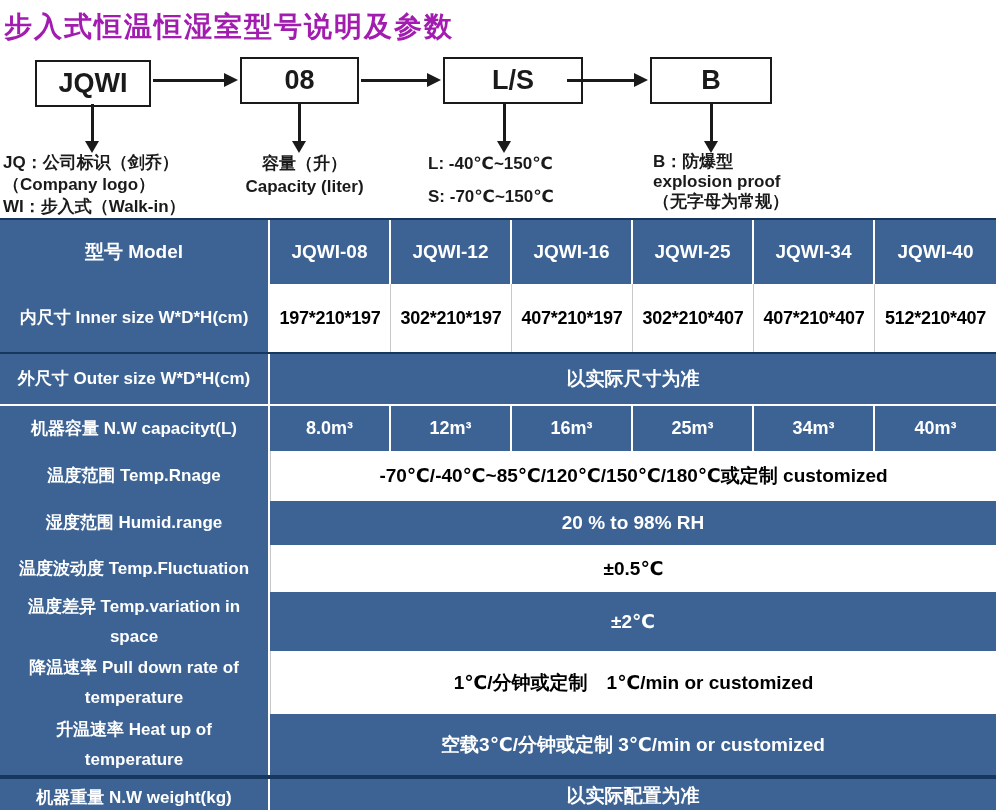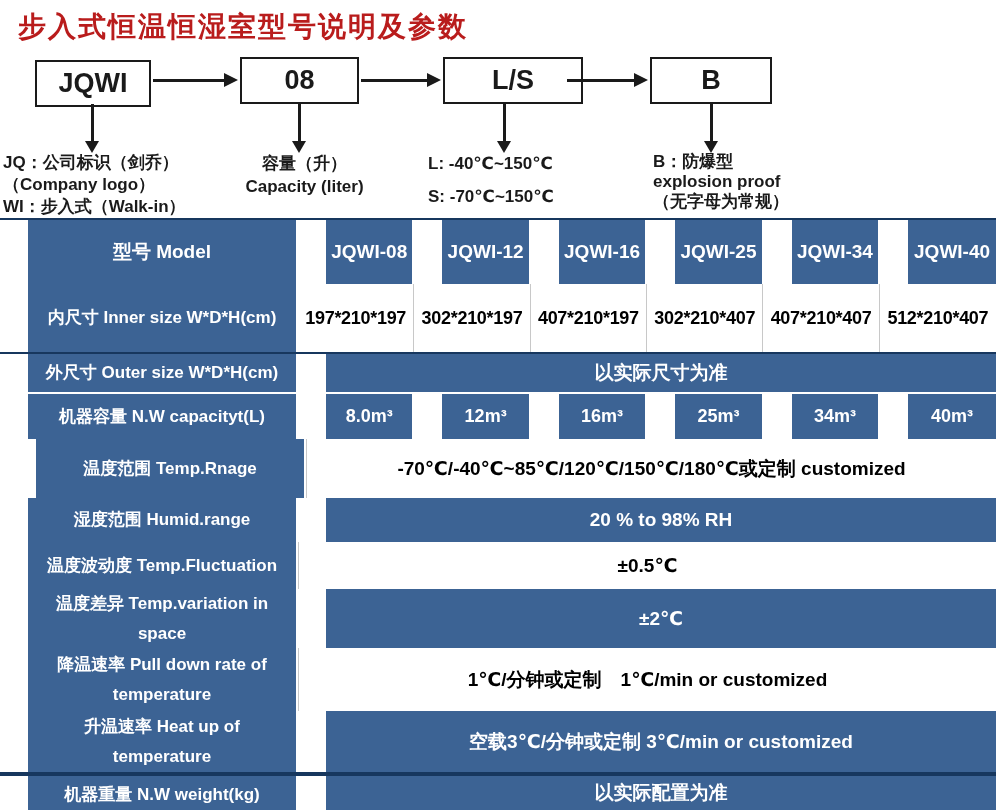--- a/index.html
+++ b/index.html
@@ -1,22 +1,22 @@
 <!DOCTYPE html>
 <html><head>
 <meta charset="utf-8">
 <style>
   * { margin:0; padding:0; box-sizing:border-box; }
   html,body { width:996px; height:810px; overflow:hidden; background:#fff;
               font-family:"Liberation Sans","DejaVu Sans",sans-serif; }
   .page { position:relative; width:996px; height:810px; }
 
   
-  .page-title { position:absolute; left:18px; top:8px; font-size:28px; font-weight:700;
-                color:#b91c1c; letter-spacing:2px; }
+  .page-title { position:absolute; left:4px; top:8px; font-size:28px; font-weight:700;
+                color:#a21caf; letter-spacing:2px; }
 
   
   .flow { position:absolute; left:0; top:48px; width:996px; height:170px; }
   .fbox { position:absolute; height:47px; border:2px solid #1a1a1a; background:#fff;
           display:flex; align-items:center; justify-content:center;
           font-size:27px; font-weight:700; color:#1a1a1a; }
   .b1 { left:35px;  top:12px; width:116px; }
   .b2 { left:240px; top:9px; width:119px; }
   .b3 { left:443px; top:9px; width:140px; }
   .b4 { left:650px; top:9px; width:122px; }
@@ -45,39 +45,39 @@
   
   .spec-table { position:absolute; left:0; top:218px; width:996px;
                 border-top:2px solid #17375e; }
   .row { display:flex; width:996px; }
   .cell { display:flex; align-items:center; justify-content:center; text-align:center; }
   .label { width:270px; flex:0 0 270px; background:#3c6394; color:#fff;
            font-weight:700; font-size:17px; line-height:30px; padding:0 6px; }
   .val  { width:121px; flex:1 1 121px; font-weight:700; }
   .span-val { flex:1 1 726px; font-weight:700; font-size:19px; }
 
-  .blue-cell { background:#3c6394; color:#fff;margin-left:28px; }
+  .blue-cell { background:#3c6394; color:#fff; }
   .white-cell { background:#fff; color:#000; }
 
   .row .blue-cell { border-right:2px solid #fff; }
   .row .blue-cell:last-child { border-right:none; }
   .row .white-cell { border-right:1px solid #c8c8c8; }
   .row .white-cell:last-child { border-right:none; }
   .white-cell.span-val { border-left:1px solid #c8c8c8; }
 
   .r-header { height:64px; }
   .r-header .cell { font-size:19px; }
   .r-inner  { height:68px; }
   .r-inner .val { font-size:18px; letter-spacing:-0.3px; }
   .rule-navy { height:2px; background:#17375e; }
   .rule-navy.thick { height:4px; }
-  .r-outer  { height:38px; }
+  .r-outer  { height:50px; }
   .r-cap    { height:47px; border-top:2px solid #fff; }
   .r-cap .val { font-size:18px; }
-  .r-trange { height:59px;padding-left:8px; }
+  .r-trange { height:50px; }
   .r-humid  { height:44px; }
   .r-fluct  { height:47px; }
   .r-var    { height:59px; }
   .r-pull   { height:63px; }
   .r-heat   { height:61px; }
   .r-partial{ height:60px; }
   .r-partial .cell { align-items:flex-start; padding-top:4px; }
 </style>
 </head>
 <body>

